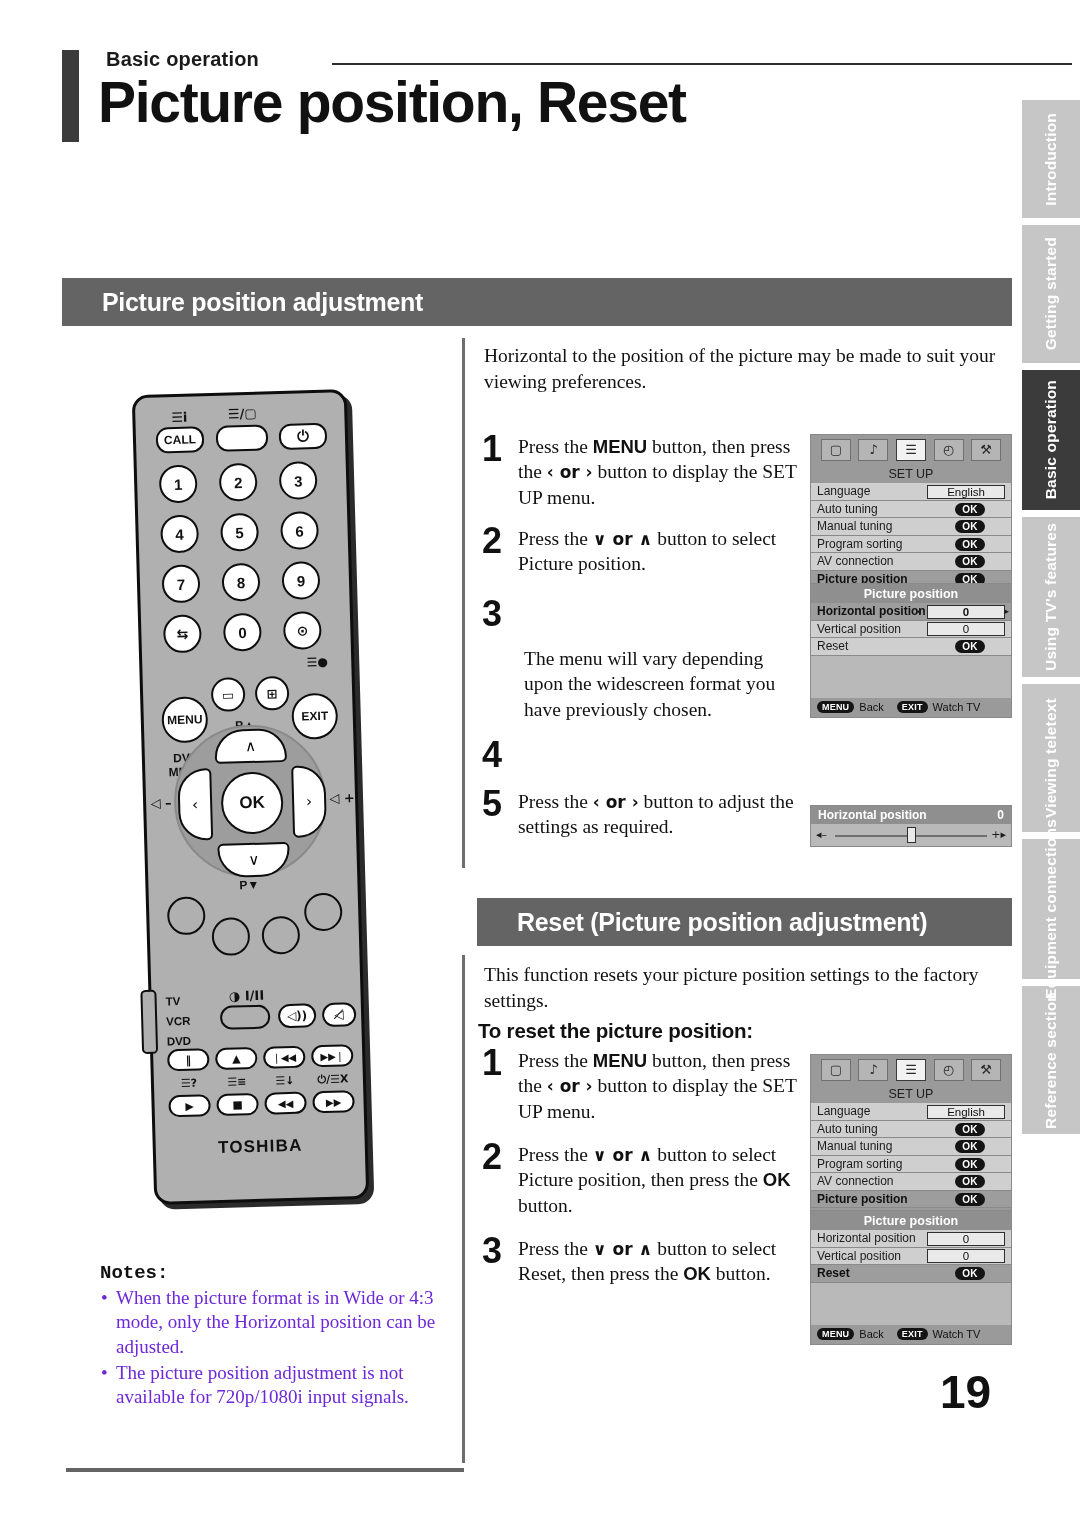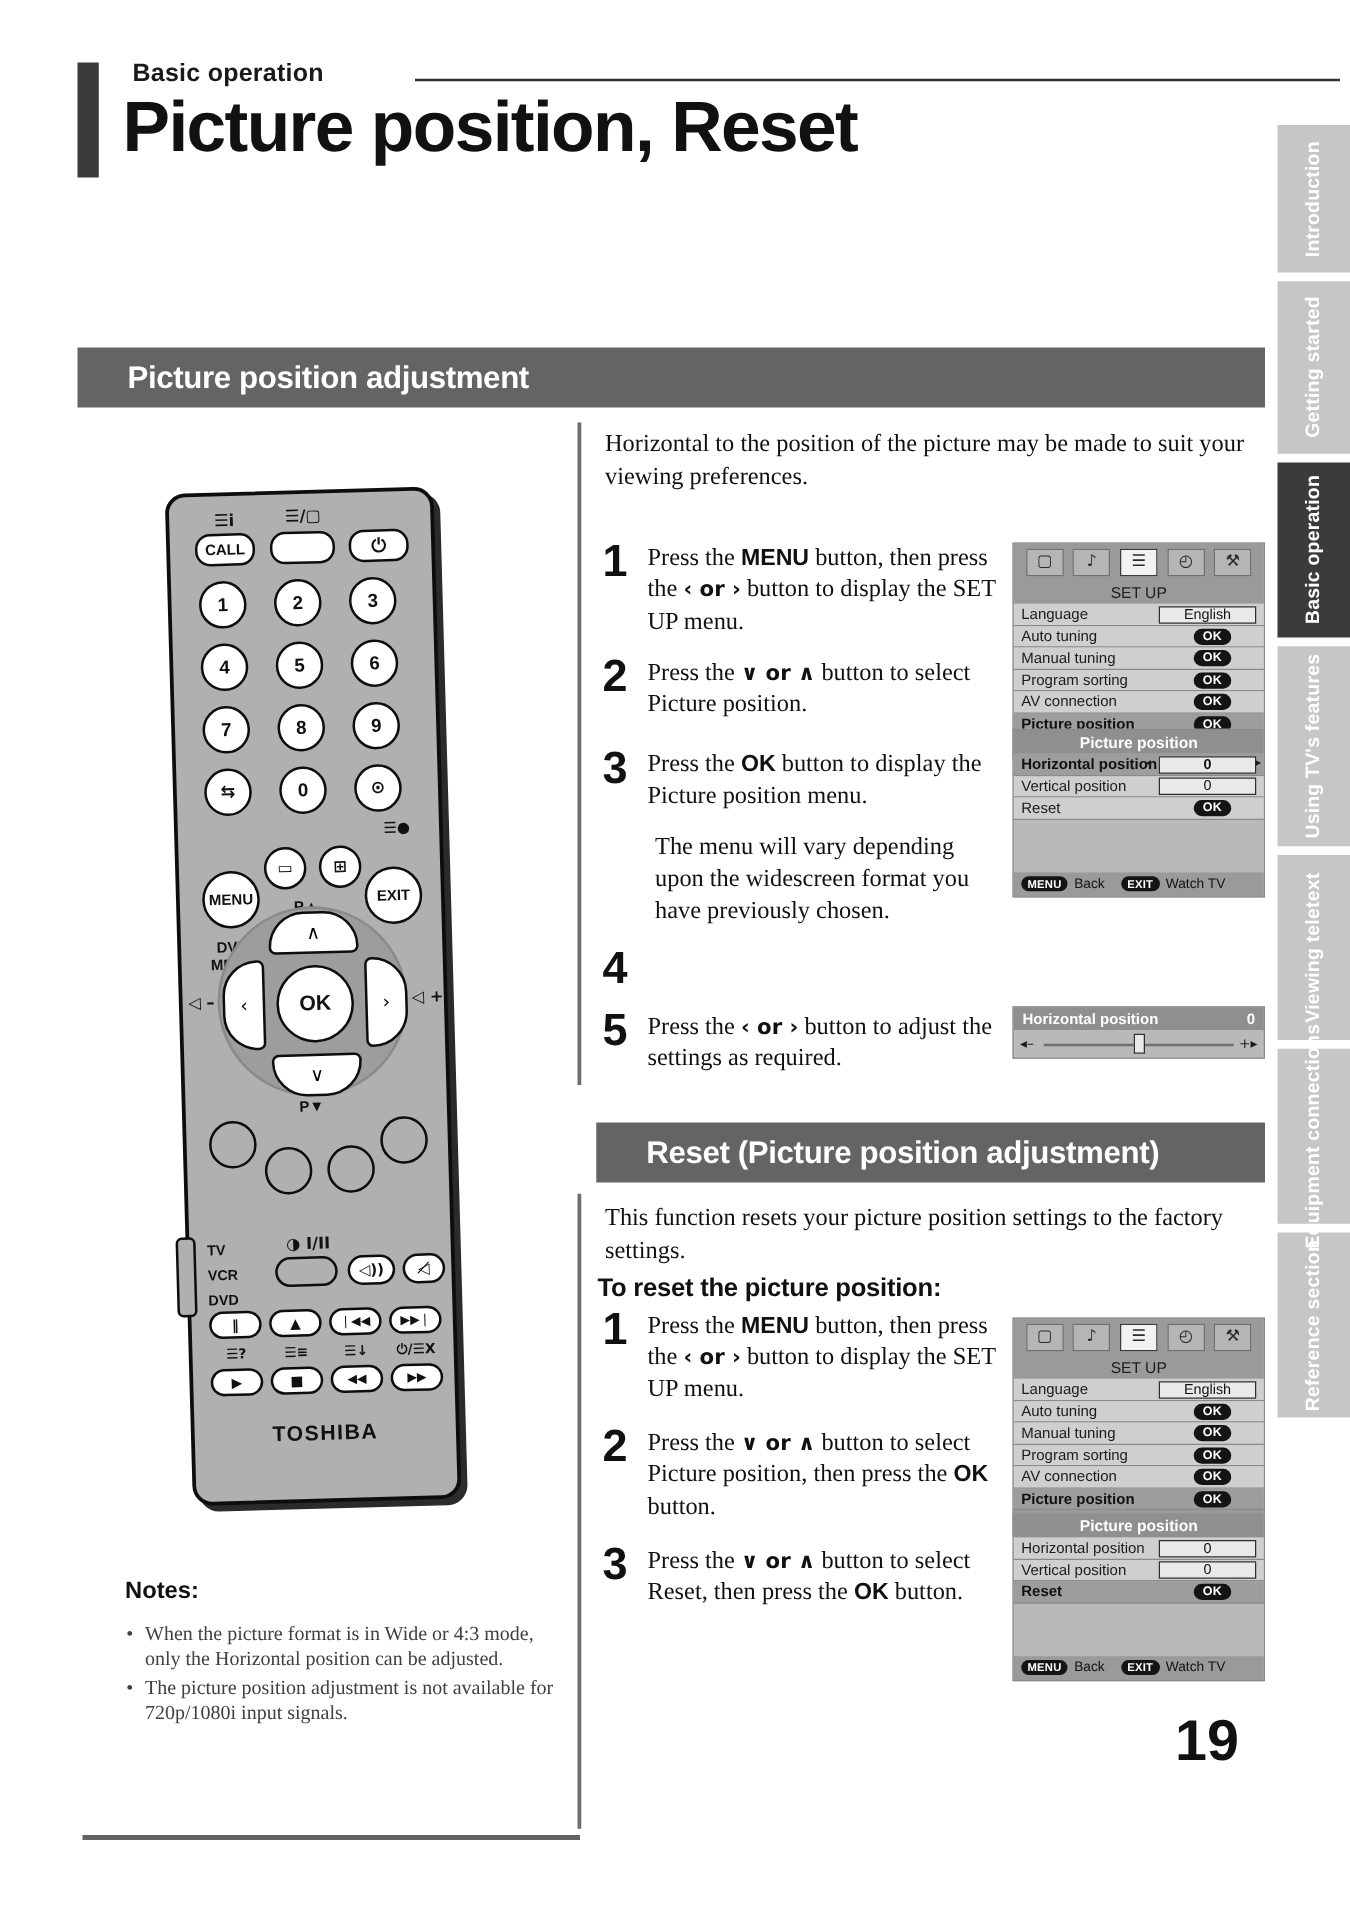--- a/index.html
+++ b/index.html
@@ -74,24 +74,24 @@
   }
   .step-body b { font-family: "Liberation Sans", sans-serif; font-size: 18.5px; font-weight: bold; }
   .step-note {
     font-family: "Liberation Serif", serif; font-size: 19.5px; line-height: 1.30;
     color: #111; margin: 16px 0 16px 42px; padding-left: 6px;
   }
   .ar { font-family: "DejaVu Sans", sans-serif; font-weight: bold; font-size: 17px; }
 
   
   .notes { position: absolute; left: 100px; top: 1262px; width: 350px; }
-  .notes-title { font-size: 19px; font-weight: bold; color: #111; margin-bottom: 14px; }
+  .notes-title { font-size: 19px; font-weight: bold; color: #111; margin-bottom: 2px; font-family: Liberation Mono, monospace; }
   .note-item {
-    font-family: "Liberation Serif", serif; font-size: 16px; line-height: 1.28;
-    color: #404040; position: relative; padding-left: 16px; margin-bottom: 2px;
+    font-family: "Liberation Serif", serif; font-size: 19px; line-height: 1.28;
+    color: #6d28d9; position: relative; padding-left: 16px; margin-bottom: 2px;
   }
   .note-item::before { content: "•"; position: absolute; left: 1px; top: 0; }
 
   
   .page-no {
     position: absolute; left: 940px; top: 1365px;
     font-size: 46px; font-weight: bold; color: #111;
   }
 
   
@@ -245,23 +245,20 @@
       </div>
     </div>
     <div class="step">
       <div class="step-num">2</div>
       <div class="step-body">
         <span>Press the </span><span class="ar">∨ or ∧</span><span> button to select Picture position.</span>
       </div>
     </div>
     <div class="step" style="margin-top:20px;">
       <div class="step-num">3</div>
-      <div class="step-body">
-        <span>Press the </span><b>OK</b><span> button to display the Picture position menu.</span>
-      </div>
     </div>
     <div class="step-note">The menu will vary depending upon the widescreen format you have previously chosen.</div>
     <div class="step">
       <div class="step-num">4</div>
     </div>
     <div class="step" style="margin-top:16px;">
       <div class="step-num">5</div>
       <div class="step-body">
         <span>Press the </span><span class="ar">‹ or ›</span><span> button to adjust the settings as required.</span>
       </div>

